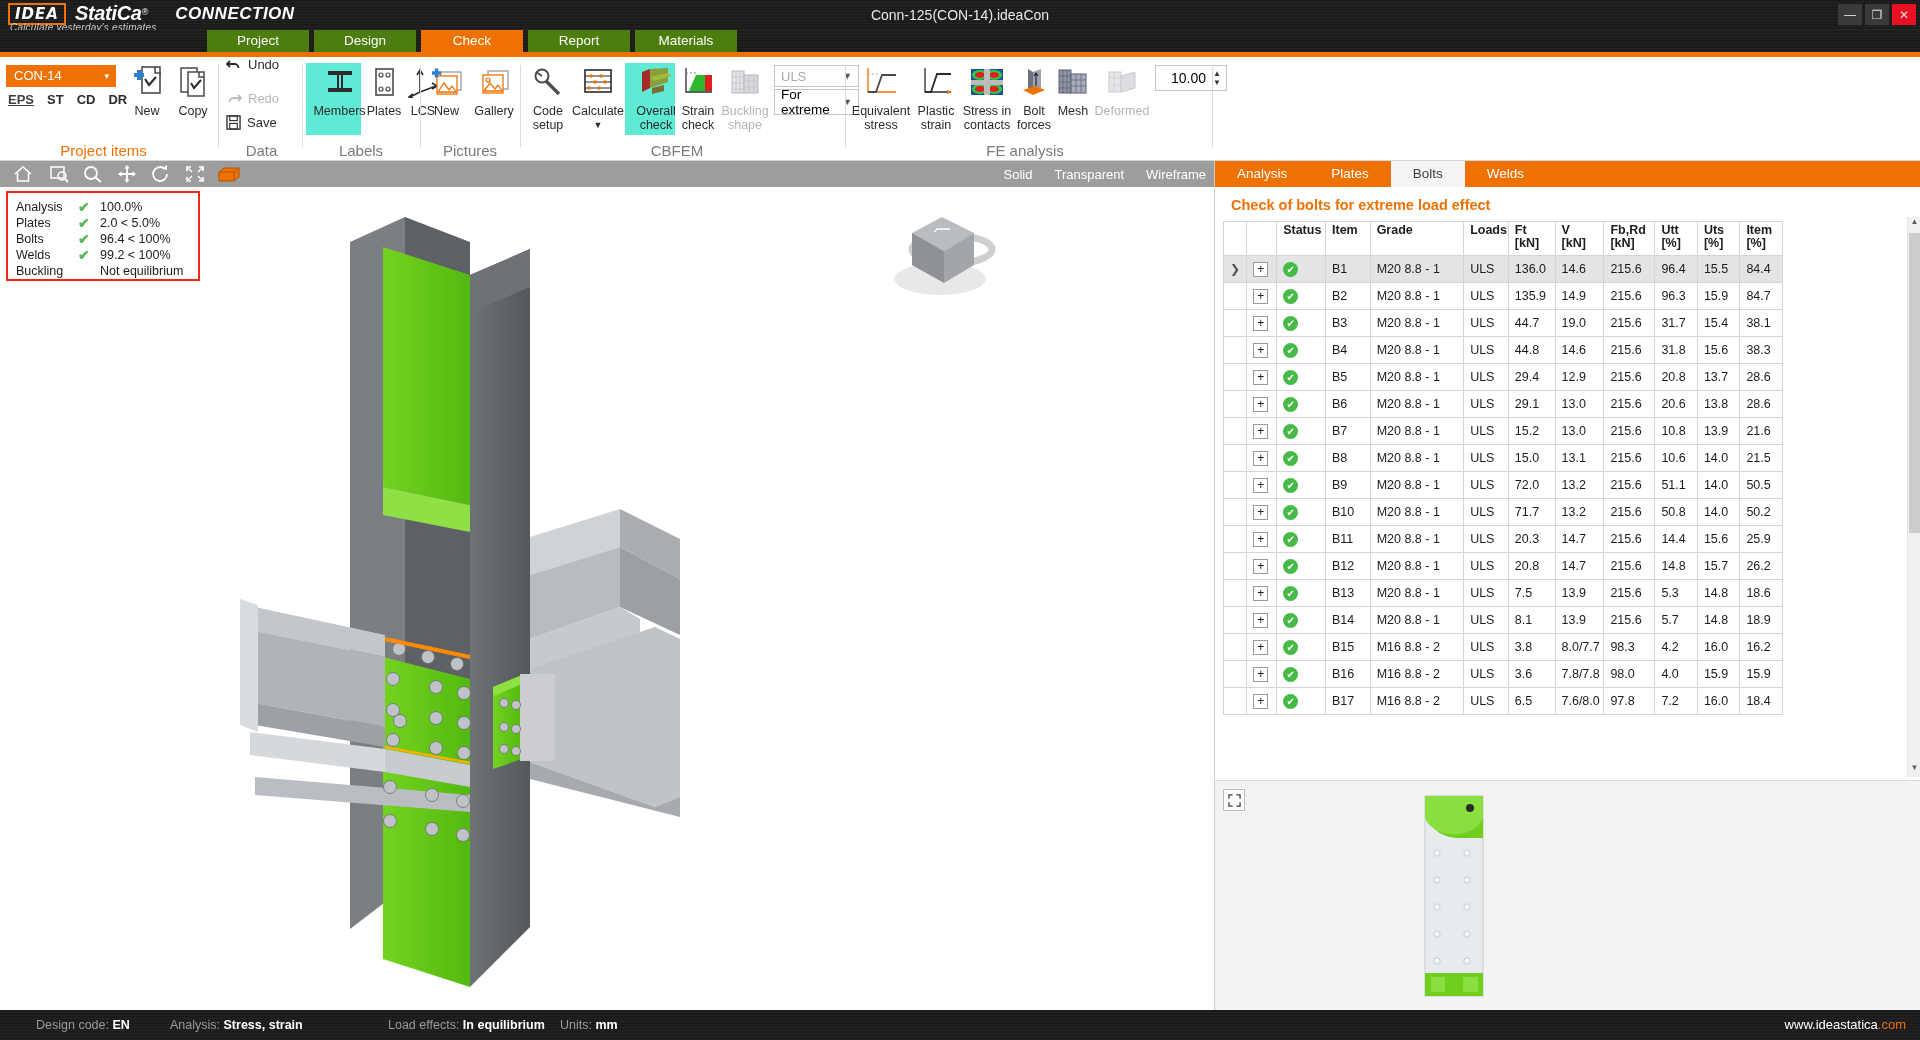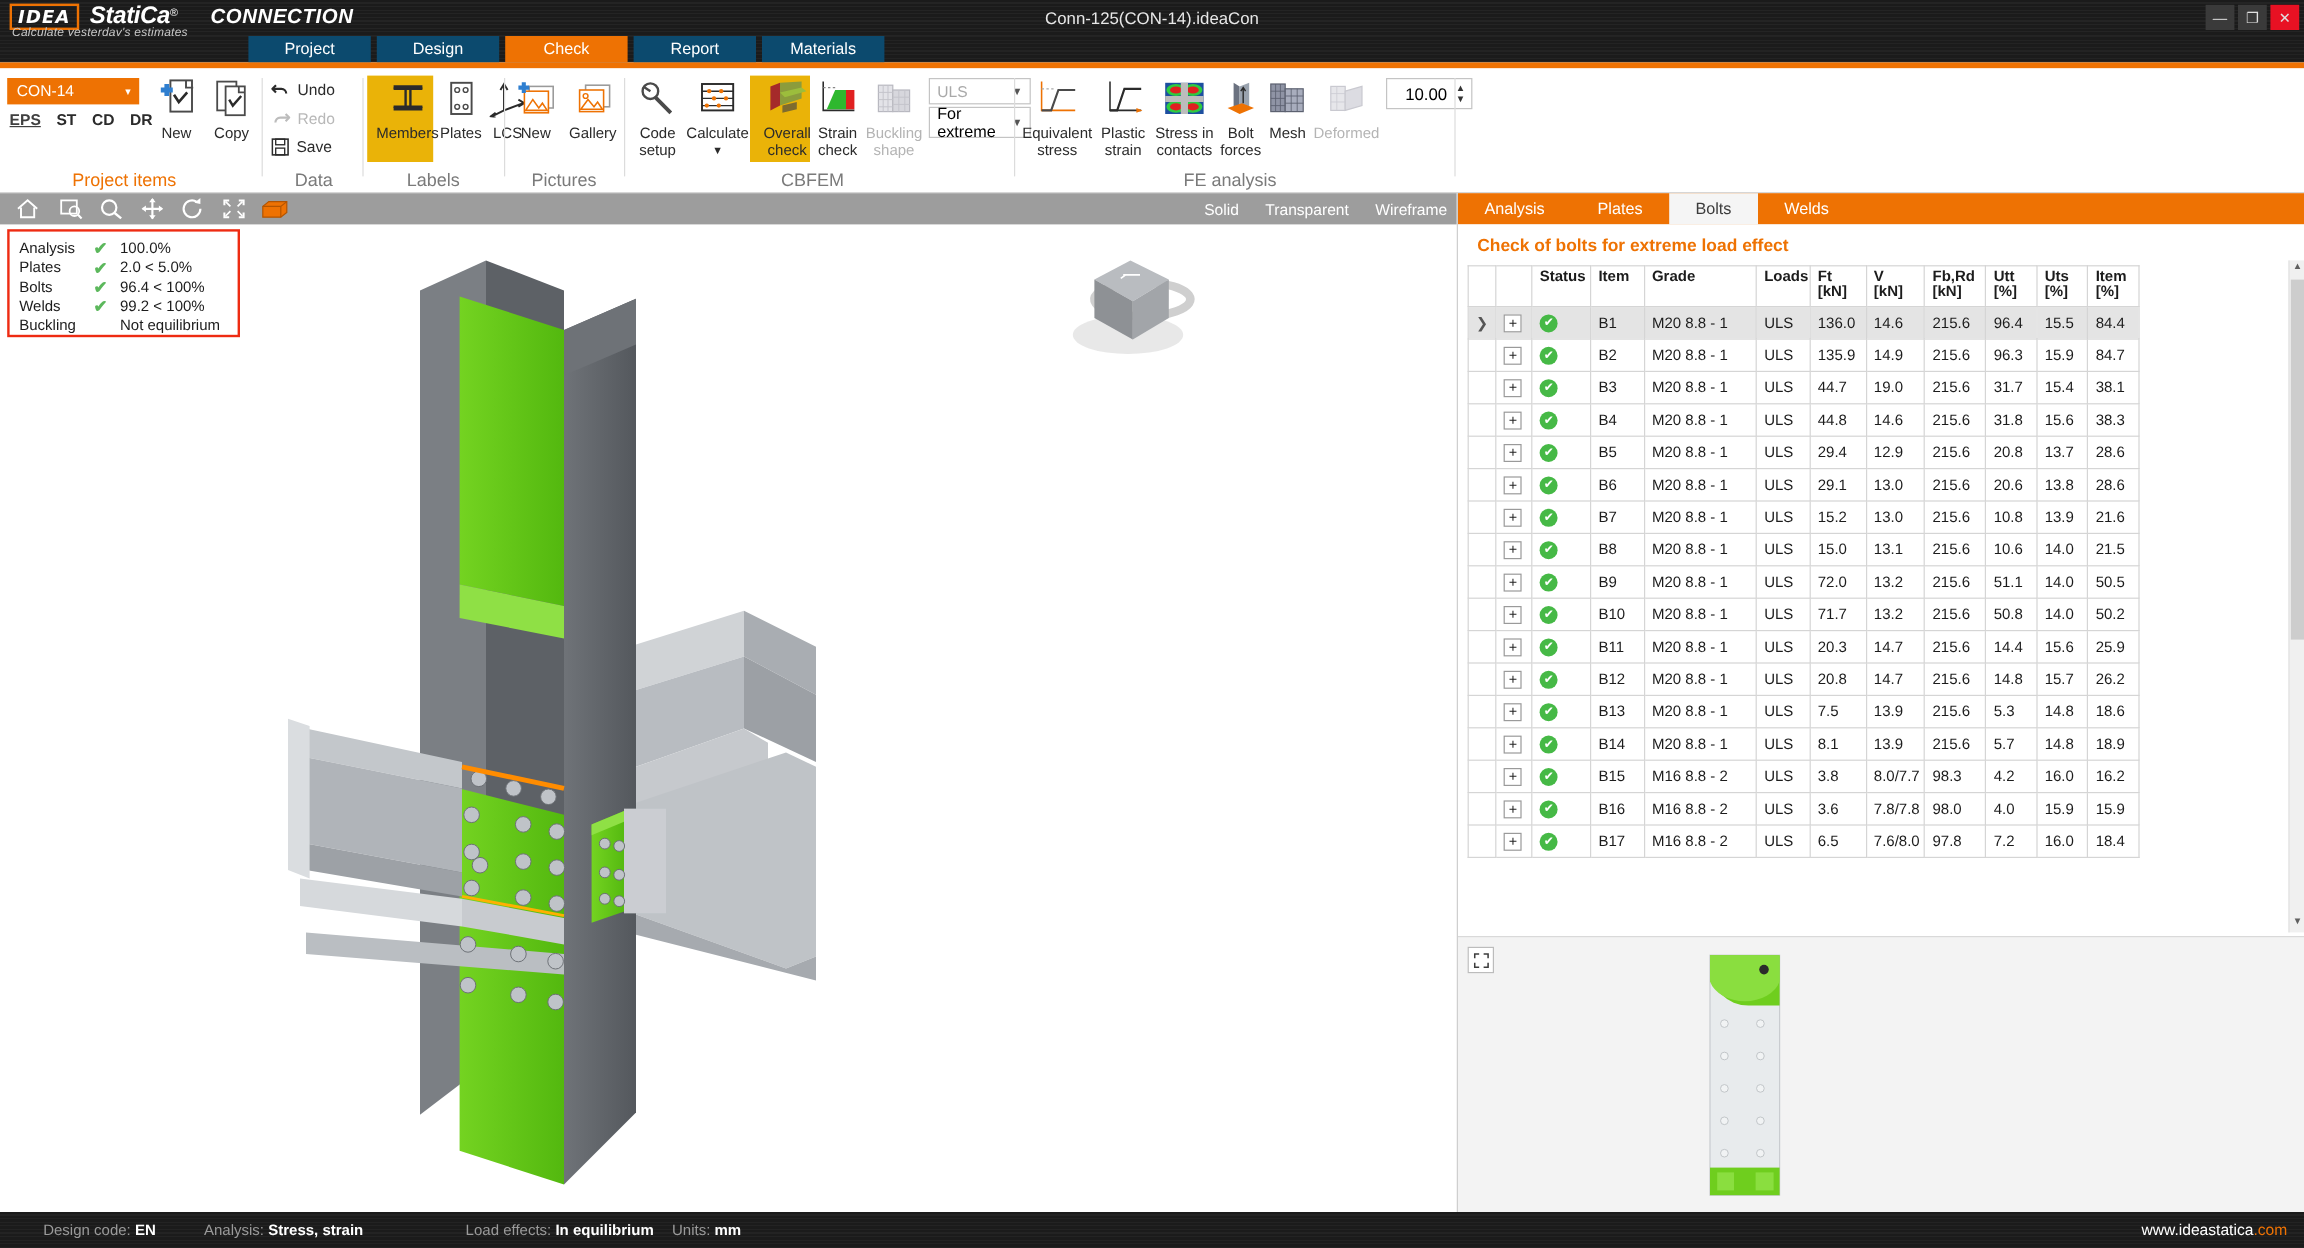--- a/index.html
+++ b/index.html
@@ -33,21 +33,21 @@
   .wbtn { width:24px; height:21px; display:flex; align-items:center; justify-content:center;
           color:#e0e0e0; font-size:12px; background:#3a3a3a; cursor:pointer; }
   .wbtn.close { background:#e81123; }
 
   
   .tabstrip { position:absolute; left:0; top:30px; width:1920px; height:22px; background:#1c1c1c;
     background-image: repeating-linear-gradient(0deg, rgba(255,255,255,.03) 0px, rgba(255,255,255,.03) 1px, rgba(0,0,0,.04) 1px, rgba(0,0,0,.04) 3px);}
   .tabs { position:absolute; left:207px; top:30px; display:flex; gap:5px; }
   .tab {
     width:102px; height:22px; line-height:22px; text-align:center;
-    background:#0c4a6e; color:#ffffff; font-size:13.5px; cursor:pointer;
+    background:#4d7c0f; color:#ffffff; font-size:13.5px; cursor:pointer;
   }
   .tab.active { background:#ee7203; color:#ffffff; }
   .orangebar { position:absolute; left:0; top:52px; width:1920px; height:5px; background:#ee7203; }
 
   
   .ribbon { position:absolute; left:0; top:57px; width:1920px; height:104px; background:#ffffff; border-bottom:1px solid #d6d6d6; }
   .rgroup { position:absolute; top:0; height:104px; }
   .rgroup .gl {
     position:absolute; bottom:2px; left:0; width:100%; text-align:center;
     font-size:15px; color:#7a7a7a;
@@ -63,21 +63,21 @@
   .eps-row { position:absolute; left:8px; top:35px; display:flex; gap:13px; font-size:13px; font-weight:bold; color:#2b2b2b; }
   .eps-row .on { color:#404040;text-decoration:underline; }
 
   .bigbtn {
     position:absolute; top:6px; width:auto; text-align:center; cursor:pointer;
     display:flex; flex-direction:column; align-items:center; justify-content:flex-start;
   }
   .bigbtn .ic { height:38px; display:flex; align-items:center; justify-content:center; }
   .bigbtn .lb { font-size:12.5px; color:#2b2b2b; line-height:14px; margin-top:3px; white-space:pre-line; }
   .bigbtn.dis .lb { color:#b4b4b4; }
-  .bigbtn.sel { background:#eab308;padding-left:12px; }
+  .bigbtn.sel { background:#5eead4;padding-left:12px; }
 
   .smbtn { position:absolute; display:flex; align-items:center; gap:6px; cursor:pointer; font-size:13px; color:#2b2b2b; }
   .smbtn.dis { color:#b8b8b8; }
 
   .cmbbox {
     position:absolute; background:#fff; border:1px solid #c4c4c4; font-size:13px;
     display:flex; align-items:center; padding:0 6px; cursor:pointer;
   }
   .cmbbox .v { flex:1; }
   .cmbbox .car { font-size:9px; color:#555; }
@@ -208,21 +208,21 @@
           </svg>
         </div>
         <div class="lb">Copy</div>
       </div>
       <div class="gl">Project items</div>
     </div>
 
     <div class="sep" style="left:218px;"></div>
 
     <div class="rgroup" style="left:224px; width:75px;">
-      <div class="smbtn" style="left:2px; top:10px;align-items:center;">
+      <div class="smbtn" style="left:2px; top:0;align-items:center;">
         <svg width="16" height="13" viewBox="0 0 16 13">
             <path d="M4 3 L1 6 L4 9" fill="none" stroke="#2b2b2b" stroke-width="1.8"></path>
             <path d="M1.5 6 h7 a4 4 0 0 1 4 4" fill="none" stroke="#2b2b2b" stroke-width="1.8"></path>
           </svg>
         <span>Undo</span>
       </div>
       <div class="smbtn dis" style="left:2px; top:34px;">
         <svg width="16" height="13" viewBox="0 0 16 13">
             <path d="M12 3 L15 6 L12 9" fill="none" stroke="#bcbcbc" stroke-width="1.8"></path>
             <path d="M14.5 6 h-7 a4 4 0 0 0 -4 4" fill="none" stroke="#bcbcbc" stroke-width="1.8"></path>

